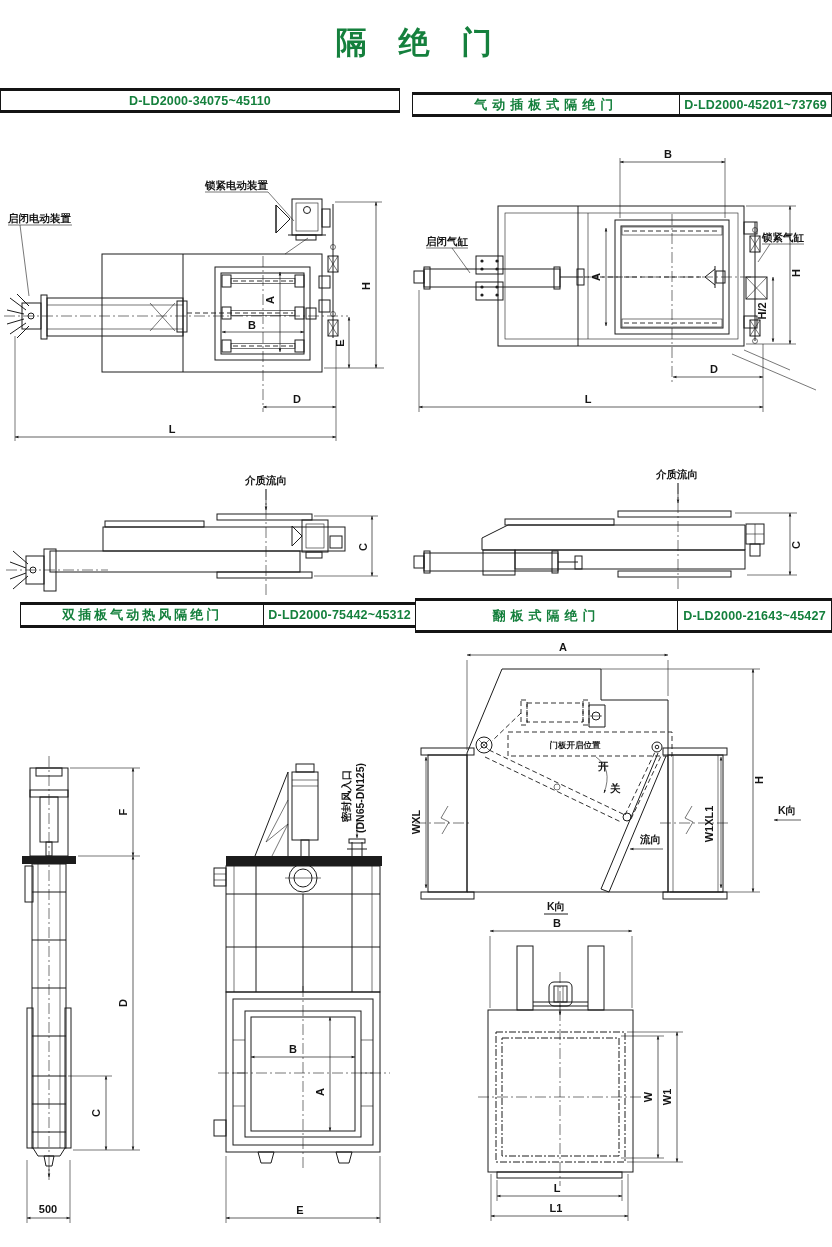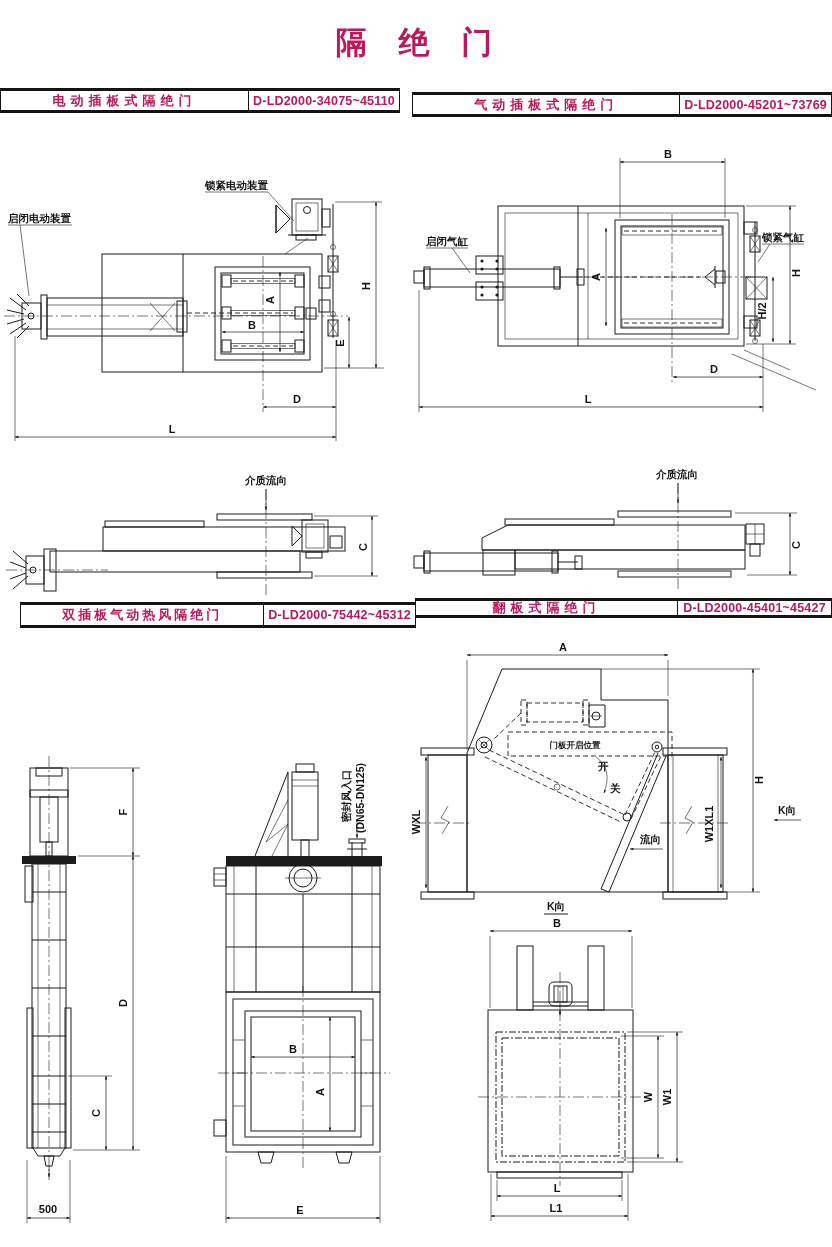--- a/index.html
+++ b/index.html
@@ -1,16 +1,16 @@
 <!DOCTYPE html>
 <html><head>
 <meta charset="utf-8">
 <style>
   html,body{margin:0;padding:0;background:#e8e8e8}
-  .page{position:relative;width:832px;height:1247px;background:#ffffff;font-family:"Liberation Sans",sans-serif;color:#be185d;overflow:hidden}
+  .page{position:relative;width:832px;height:1247px;background:#ffffff;font-family:"Liberation Sans",sans-serif;color:#15803d;overflow:hidden}
   .title{position:absolute;left:280px;top:22px;width:280px;text-align:center;
          font-family:"Liberation Serif",serif;font-size:31px;font-weight:700;letter-spacing:12px;white-space:nowrap}
   .bar{position:absolute;display:flex;align-items:stretch;
        border:1.6px solid #141414;border-top:3px solid #141414;border-bottom:3px solid #141414;background:#fff;box-sizing:border-box}
   .bar .name{display:flex;align-items:center;justify-content:center;font-size:13px;font-weight:700;
              letter-spacing:5px;border-right:1.6px solid #141414;white-space:nowrap;box-sizing:border-box}
   .bar .code{flex:1;display:flex;align-items:center;justify-content:center;font-size:12.5px;font-weight:600;
              letter-spacing:.2px;white-space:nowrap;padding:0 4px}
   svg.draw{position:absolute;overflow:visible}
   svg text{font-family:"Liberation Sans",sans-serif;font-size:11px;fill:#151515;font-weight:600}
@@ -32,30 +32,29 @@
     <defs>
       <marker id="arr" viewBox="0 0 10 10" refX="9.5" refY="5" markerWidth="13" markerHeight="5.2" orient="auto-start-reverse">
         <path d="M0,1.6 L10,5 L0,8.4 Z" fill="#1c1c1c"></path>
       </marker>
     </defs>
   </svg>
 
   <div class="title">隔 绝 门</div>
 
   <div class="bar" style="left:0;top:88px;width:400px;height:25px">
-    <div class="name" style="width:256px">电动插板式隔绝门</div>
     <div class="code">D-LD2000-34075~45110</div>
   </div>
   <div class="bar" style="left:412px;top:92px;width:420px;height:25px">
     <div class="name" style="width:270px">气动插板式隔绝门</div>
     <div class="code">D-LD2000-45201~73769</div>
   </div>
-  <div class="bar" style="left:415px;top:598px;width:417px;height:20px">
+  <div class="bar" style="left:415px;top:598px;width:417px;height:35px">
     <div class="name" style="width:262px">翻板式隔绝门</div>
-    <div class="code">D-LD2000-45401~45427</div>
+    <div class="code">D-LD2000-21643~45427</div>
   </div>
   <div class="bar" style="left:20px;top:602px;width:396px;height:26px">
     <div class="name" style="width:253px;letter-spacing:3px">双插板气动热风隔绝门</div>
     <div class="code">D-LD2000-75442~45312</div>
   </div>
 
   <svg class="draw" style="left:0;top:128px" width="410" height="482" viewBox="0 128 410 482">
 
     <g>
 

